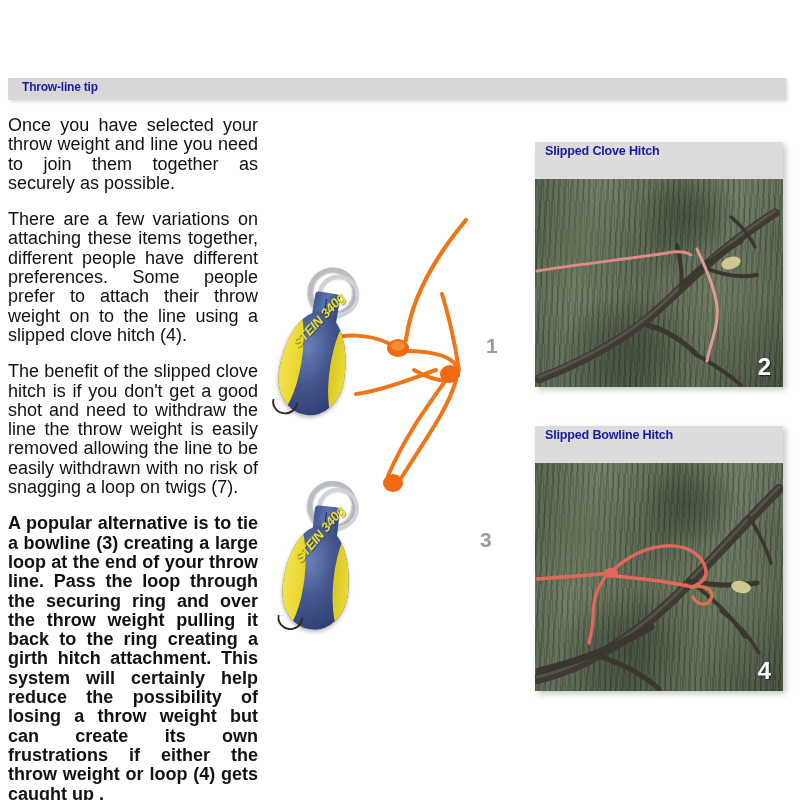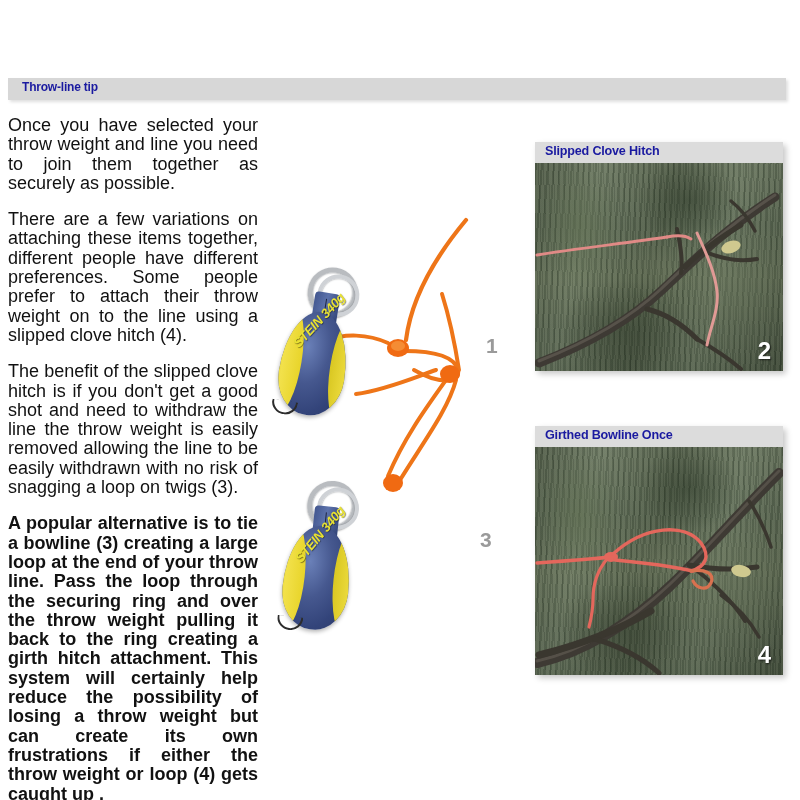--- a/index.html
+++ b/index.html
@@ -183,21 +183,21 @@
     position: absolute;
     width: 248px;
     box-shadow: 3px 3px 6px rgba(0,0,0,0.22);
     background: #ffffff;
   }
   .photo-panel.p1 { left: 535px; top: 142px; }
   .photo-panel.p2 { left: 535px; top: 426px; }
 
   .photo-caption {
     position: relative;
-    height: 21px;
+    height: 37px;
     background: #dcdcdc;
     overflow: hidden;
   }
   .photo-caption span {
     position: absolute;
     left: 10px;
     top: 2px;
     font-size: 12.6px;
     font-weight: bold;
     color: #1a1aa0;
@@ -247,21 +247,21 @@
 
 <div id="page">
 
   <div class="section-bar">
     <div class="section-title">Throw-line tip</div>
   </div>
 
   <div class="text-column">
     <p>Once you have selected your throw weight and line you need to join them together as securely as possible.</p>
     <p>There are a few variations on attaching these items together, different people have different preferences. Some people prefer to attach their throw weight on to the line using a slipped clove hitch (4).</p>
-    <p>The benefit of the slipped clove hitch is if you don't get a good shot and need to withdraw the line the throw weight is easily removed allowing the line to be easily withdrawn  with no risk of snagging a loop on twigs (3).</p>
+    <p>The benefit of the slipped clove hitch is if you don't get a good shot and need to withdraw the line the throw weight is easily removed allowing the line to be easily withdrawn  with no risk of snagging a loop on twigs (7).</p>
     <p>A popular alternative is to tie a bowline (3) creating a large loop at the end of your throw line. Pass the loop through the securing ring and over the throw weight pulling it back to the ring creating a girth hitch attachment. This system will certainly help reduce the possibility of losing a throw weight but can create its own frustrations if either the throw weight or loop (4) gets caught up .</p>
   </div>
 
   <div class="illustration-area">
 
     
     <svg width="270" height="570" viewBox="0 0 270 570">
 
       <path d="M148,232 C152,200 168,160 208,112" stroke="#ee7518" stroke-width="4.2" fill="none" stroke-linecap="round"></path>
 
@@ -334,21 +334,21 @@
         <path d="M132,74 C142,72 150,72 156,76" stroke="#e08a86" stroke-width="3" fill="none" stroke-linecap="round"></path>
 
         <path d="M162,70 C172,92 180,110 182,128 C184,146 176,162 172,182" stroke="#e09a95" stroke-width="3" fill="none" stroke-linecap="round"></path>
       </svg>
       <div class="photo-index">2</div>
     </div>
   </div>
 
   <div class="photo-panel p2">
     <div class="photo-caption">
-      <span>Girthed Bowline Once</span>
+      <span>Slipped Bowline Hitch</span>
     </div>
     <div class="photo p2">
       <div class="mottle"></div>
       <svg width="248" height="228" viewBox="0 0 248 228">
 
         <path d="M2,216 C48,206 96,176 134,140 C168,108 200,70 244,26" stroke="#3e3a34" stroke-width="10" fill="none" stroke-linecap="round"></path>
         <path d="M2,214 C48,204 96,174 134,138 C168,106 200,68 244,24" stroke="#6b665c" stroke-width="3" fill="none" stroke-linecap="round" opacity="0.5"></path>
 
         <path d="M154,118 C174,122 196,124 222,120" stroke="#3a372f" stroke-width="5" fill="none" stroke-linecap="round"></path>
         <path d="M160,122 C178,136 196,152 210,174" stroke="#3a372f" stroke-width="4" fill="none" stroke-linecap="round"></path>

